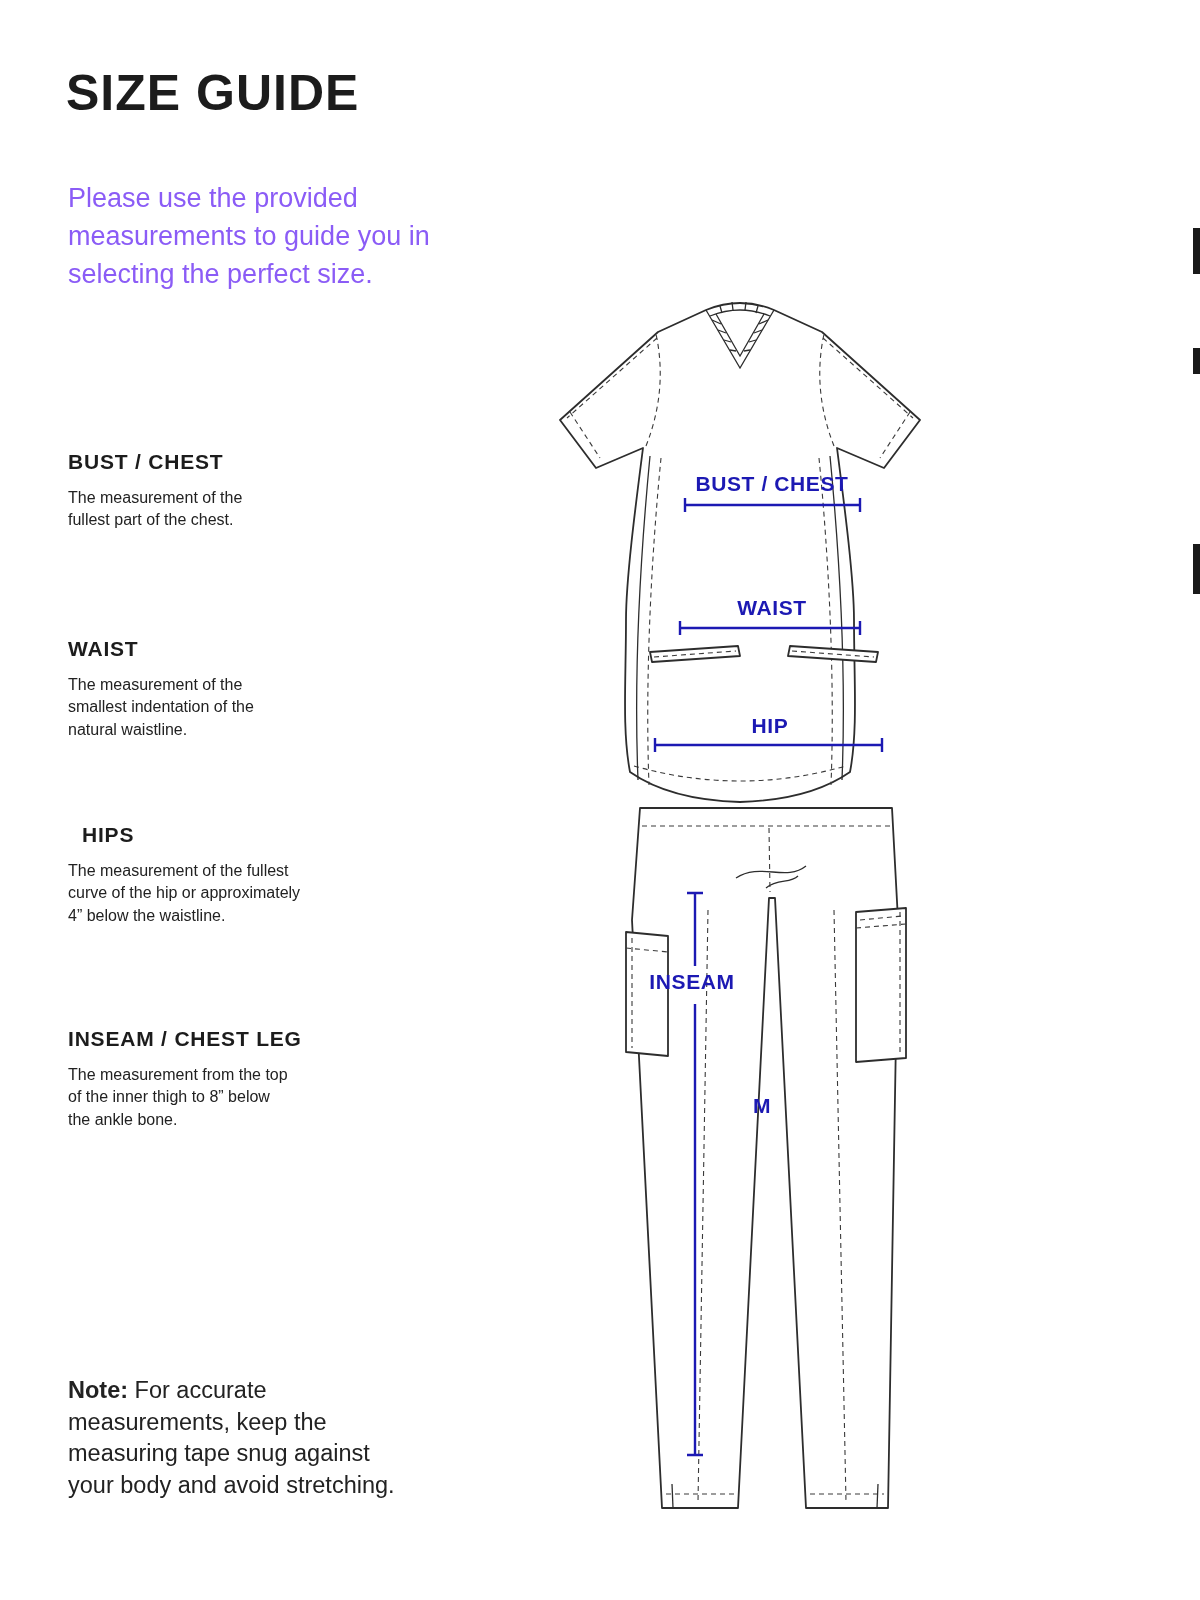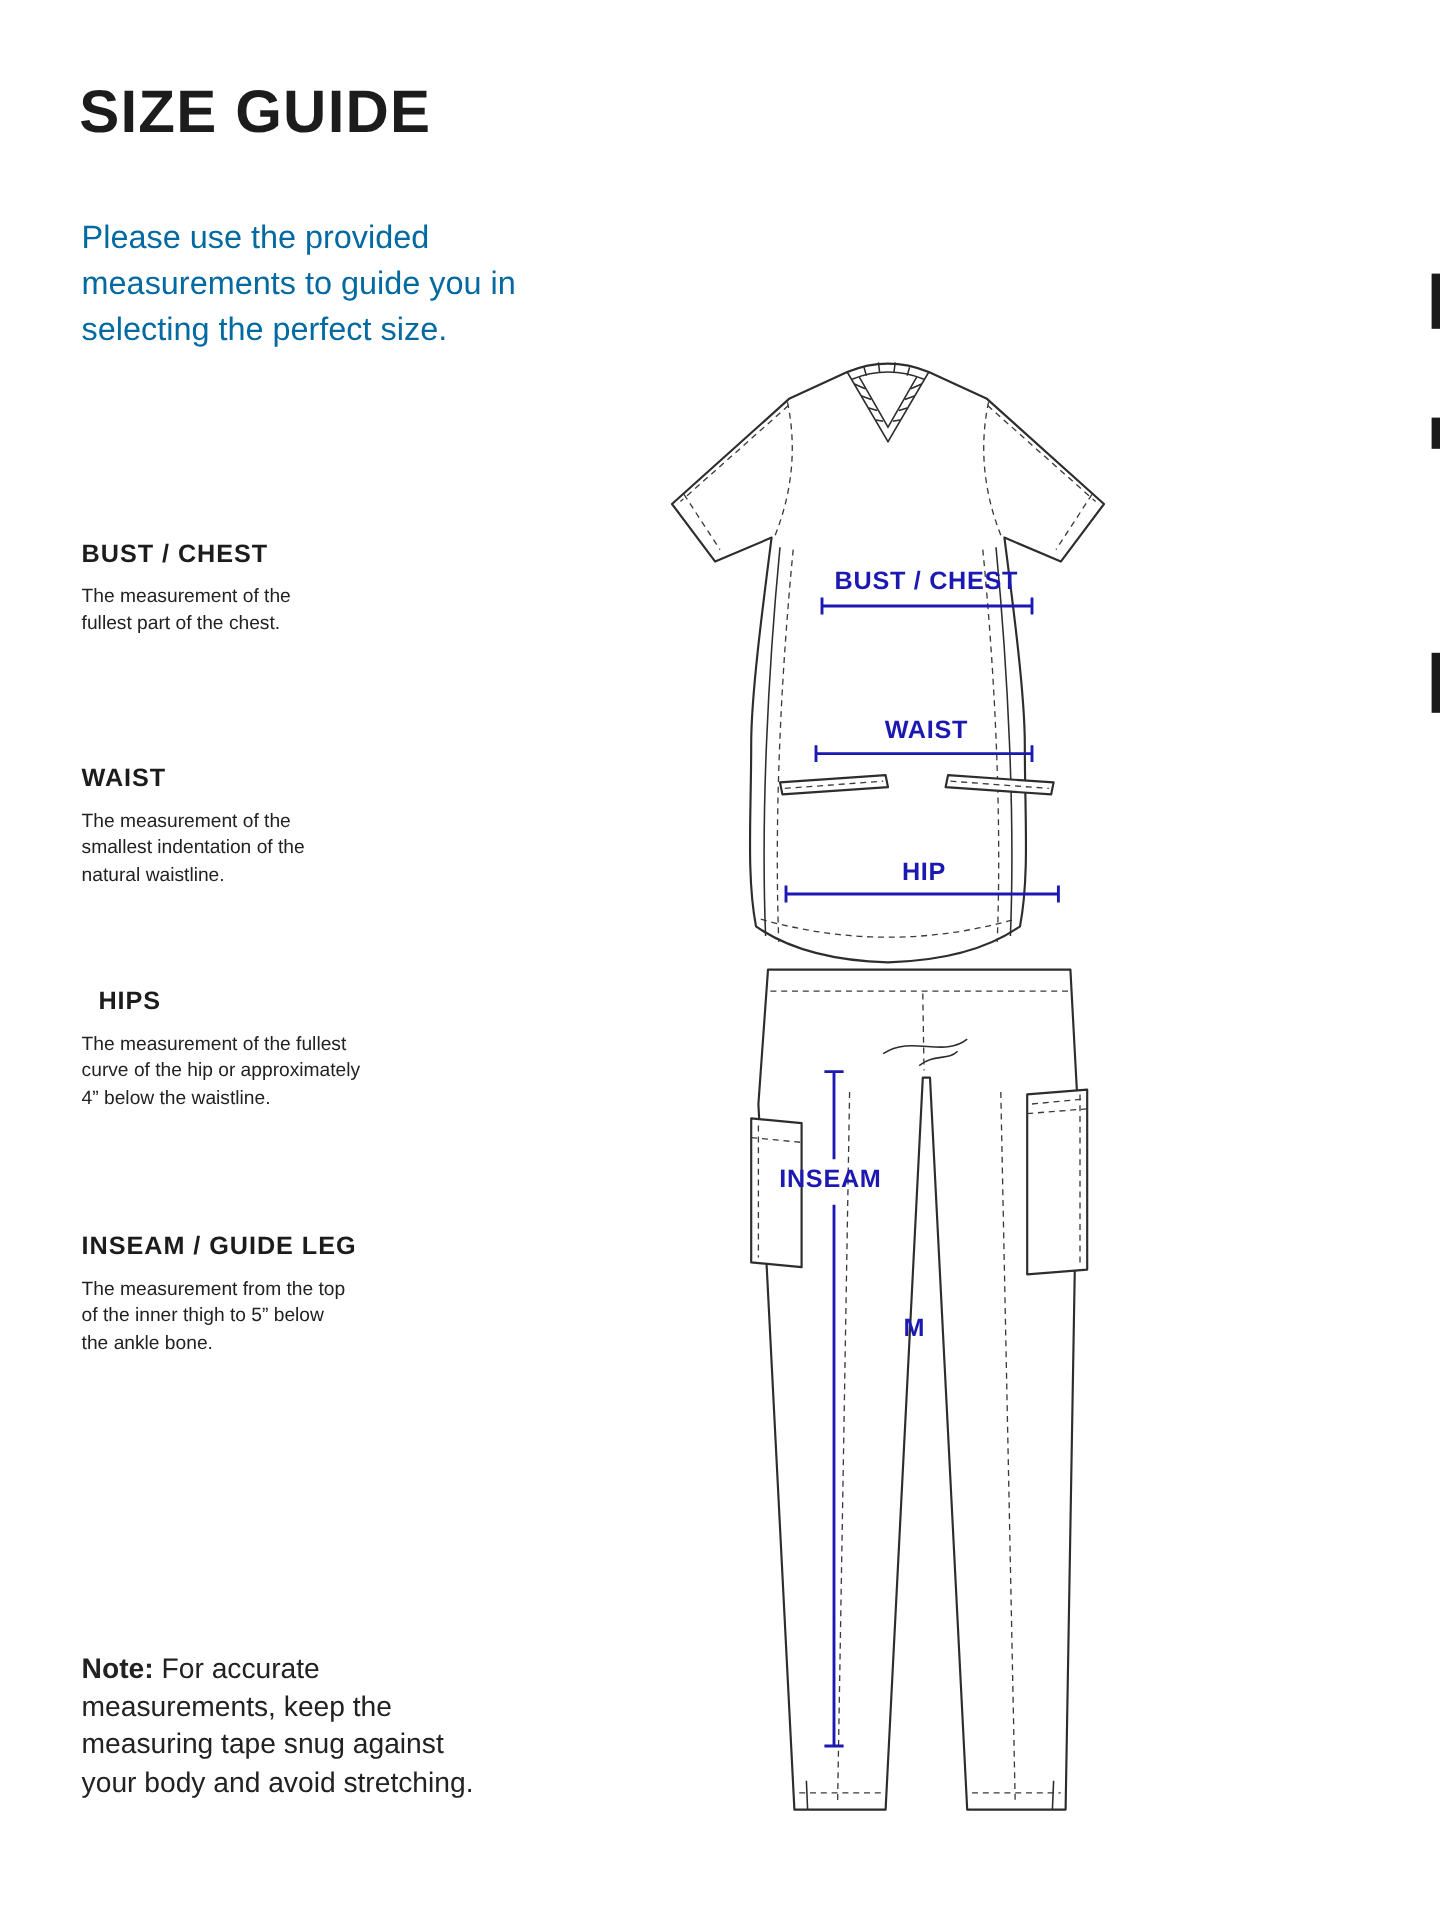--- a/index.html
+++ b/index.html
@@ -8,21 +8,21 @@
     font-family:"Liberation Sans", sans-serif;color:#1e1e1e;
     overflow:hidden;
   }
   .abs{position:absolute;}
   .page-title{
     left:66px;top:64px;font-size:50px;font-weight:800;letter-spacing:1px;
     color:#1c1c1c;
   }
   .intro{
     left:68px;top:180px;width:460px;font-size:27px;line-height:1.4;
-    white-space:pre-line;color:#0369a1;
+    white-space:pre-line;color:#8b5cf6;
   }
   .sec-heading{
     left:68px;font-size:21px;font-weight:700;letter-spacing:0.8px;color:#1c1c1c;
   }
   .sec-body{
     left:68px;font-size:16px;line-height:1.4;white-space:pre-line;color:#222;
   }
   .note{
     left:68px;top:1375px;width:380px;font-size:23.5px;line-height:1.35;color:#222;
   }
@@ -62,23 +62,23 @@
 <div class="abs sec-heading" id="h2">WAIST</div>
 <div class="abs sec-body" id="b2">The measurement of the
 smallest indentation of the
 natural waistline.</div>
 
 <div class="abs sec-heading" id="h3">HIPS</div>
 <div class="abs sec-body" id="b3">The measurement of the fullest
 curve of the hip or approximately
 4” below the waistline.</div>
 
-<div class="abs sec-heading" id="h4">INSEAM / GUIDE LEG</div>
+<div class="abs sec-heading" id="h4">INSEAM / CHEST LEG</div>
 <div class="abs sec-body" id="b4">The measurement from the top
-of the inner thigh to 5” below
+of the inner thigh to 8” below
 the ankle bone.</div>
 
 <div class="abs note"><b>Note:</b><span class="note-rest"> For accurate
 measurements, keep the
 measuring tape snug against
 your body and avoid stretching.</span></div>
 
 <svg class="abs diagram" viewBox="0 0 420 1250" xmlns="http://www.w3.org/2000/svg">
 
   <g>

